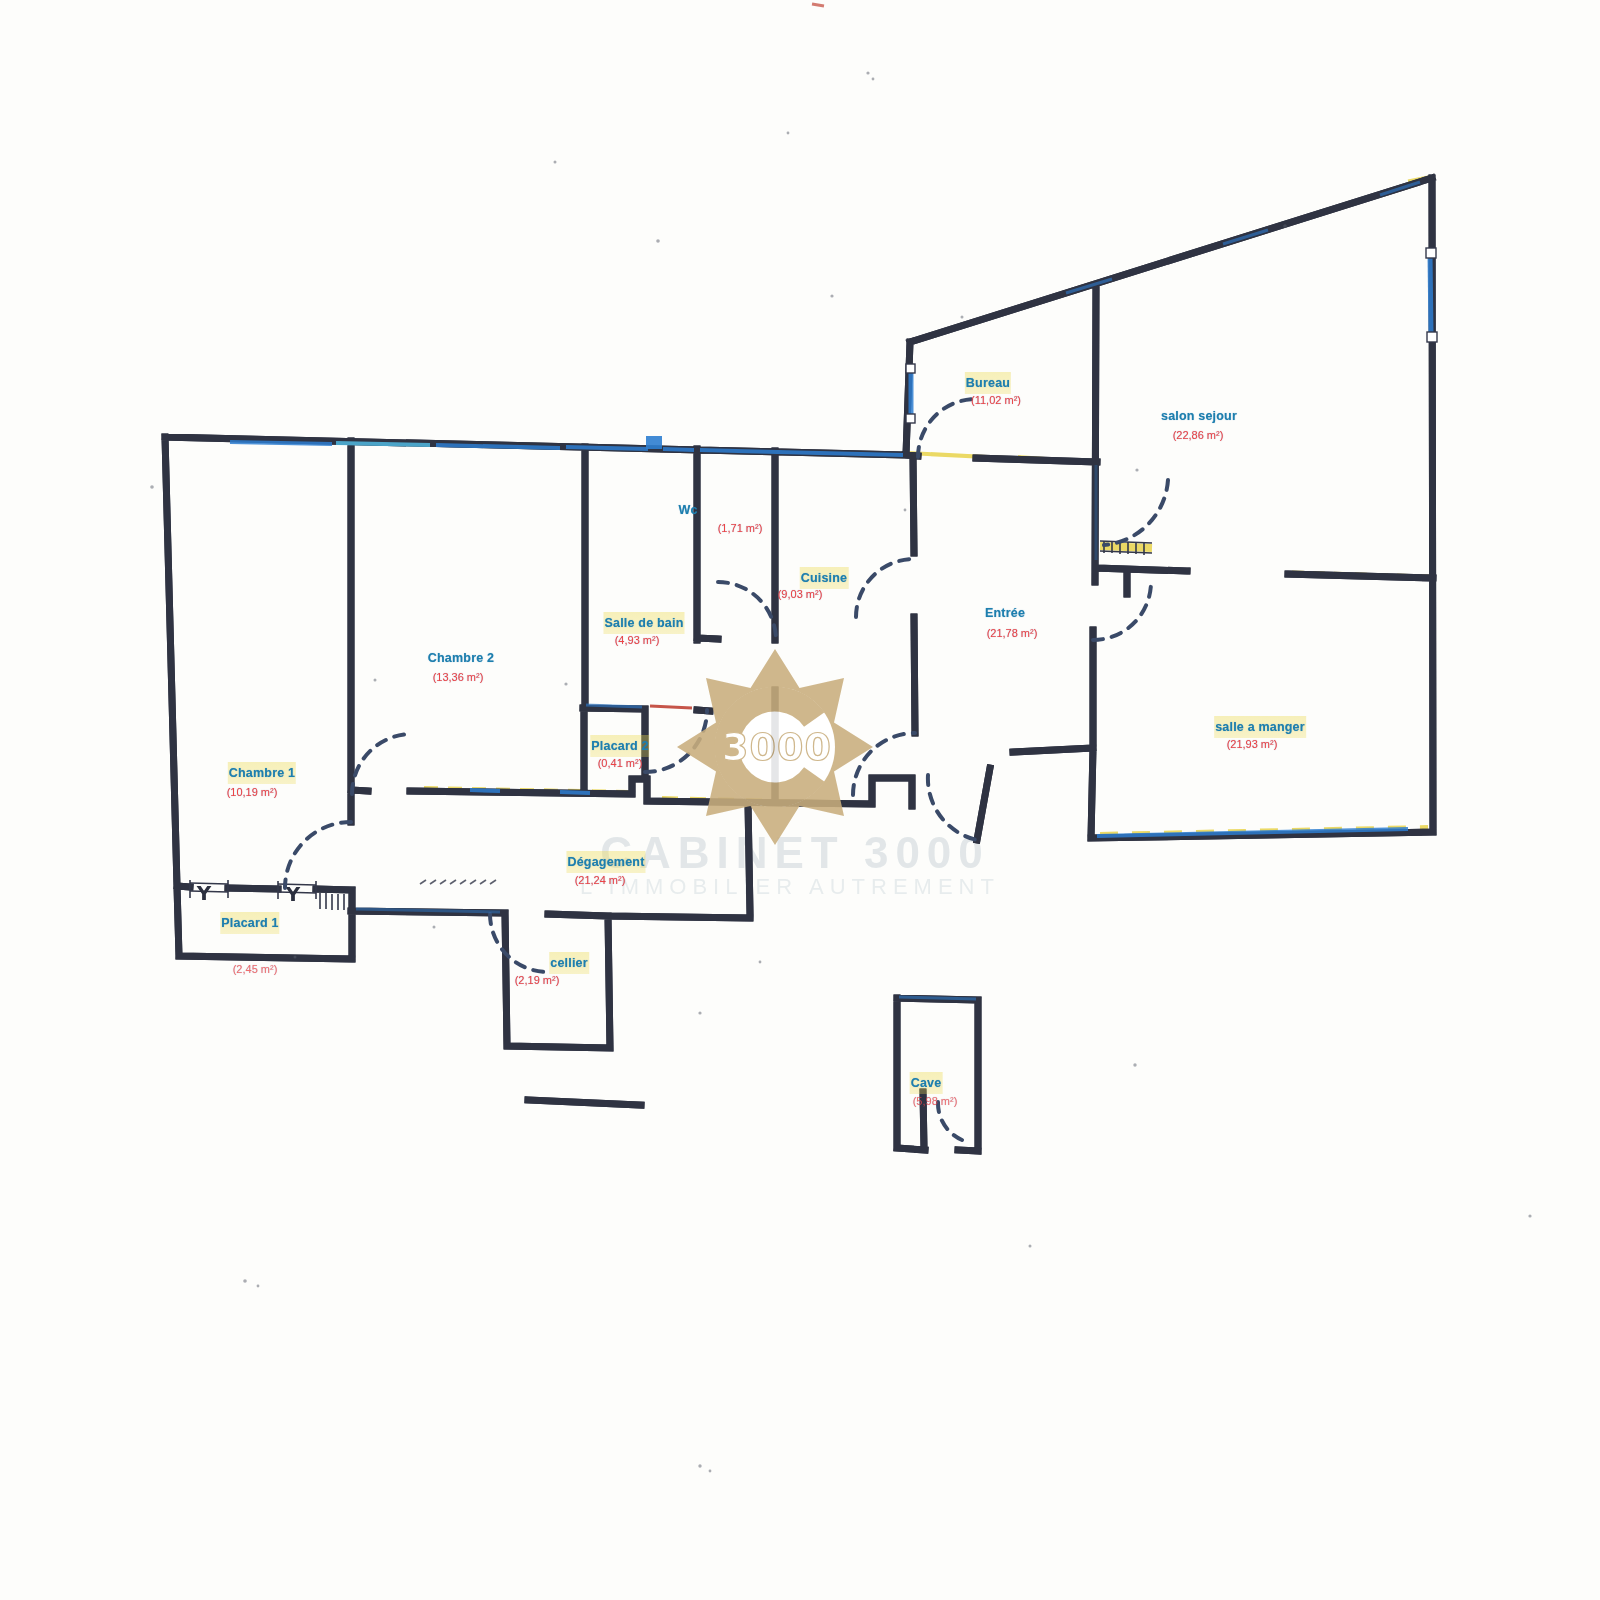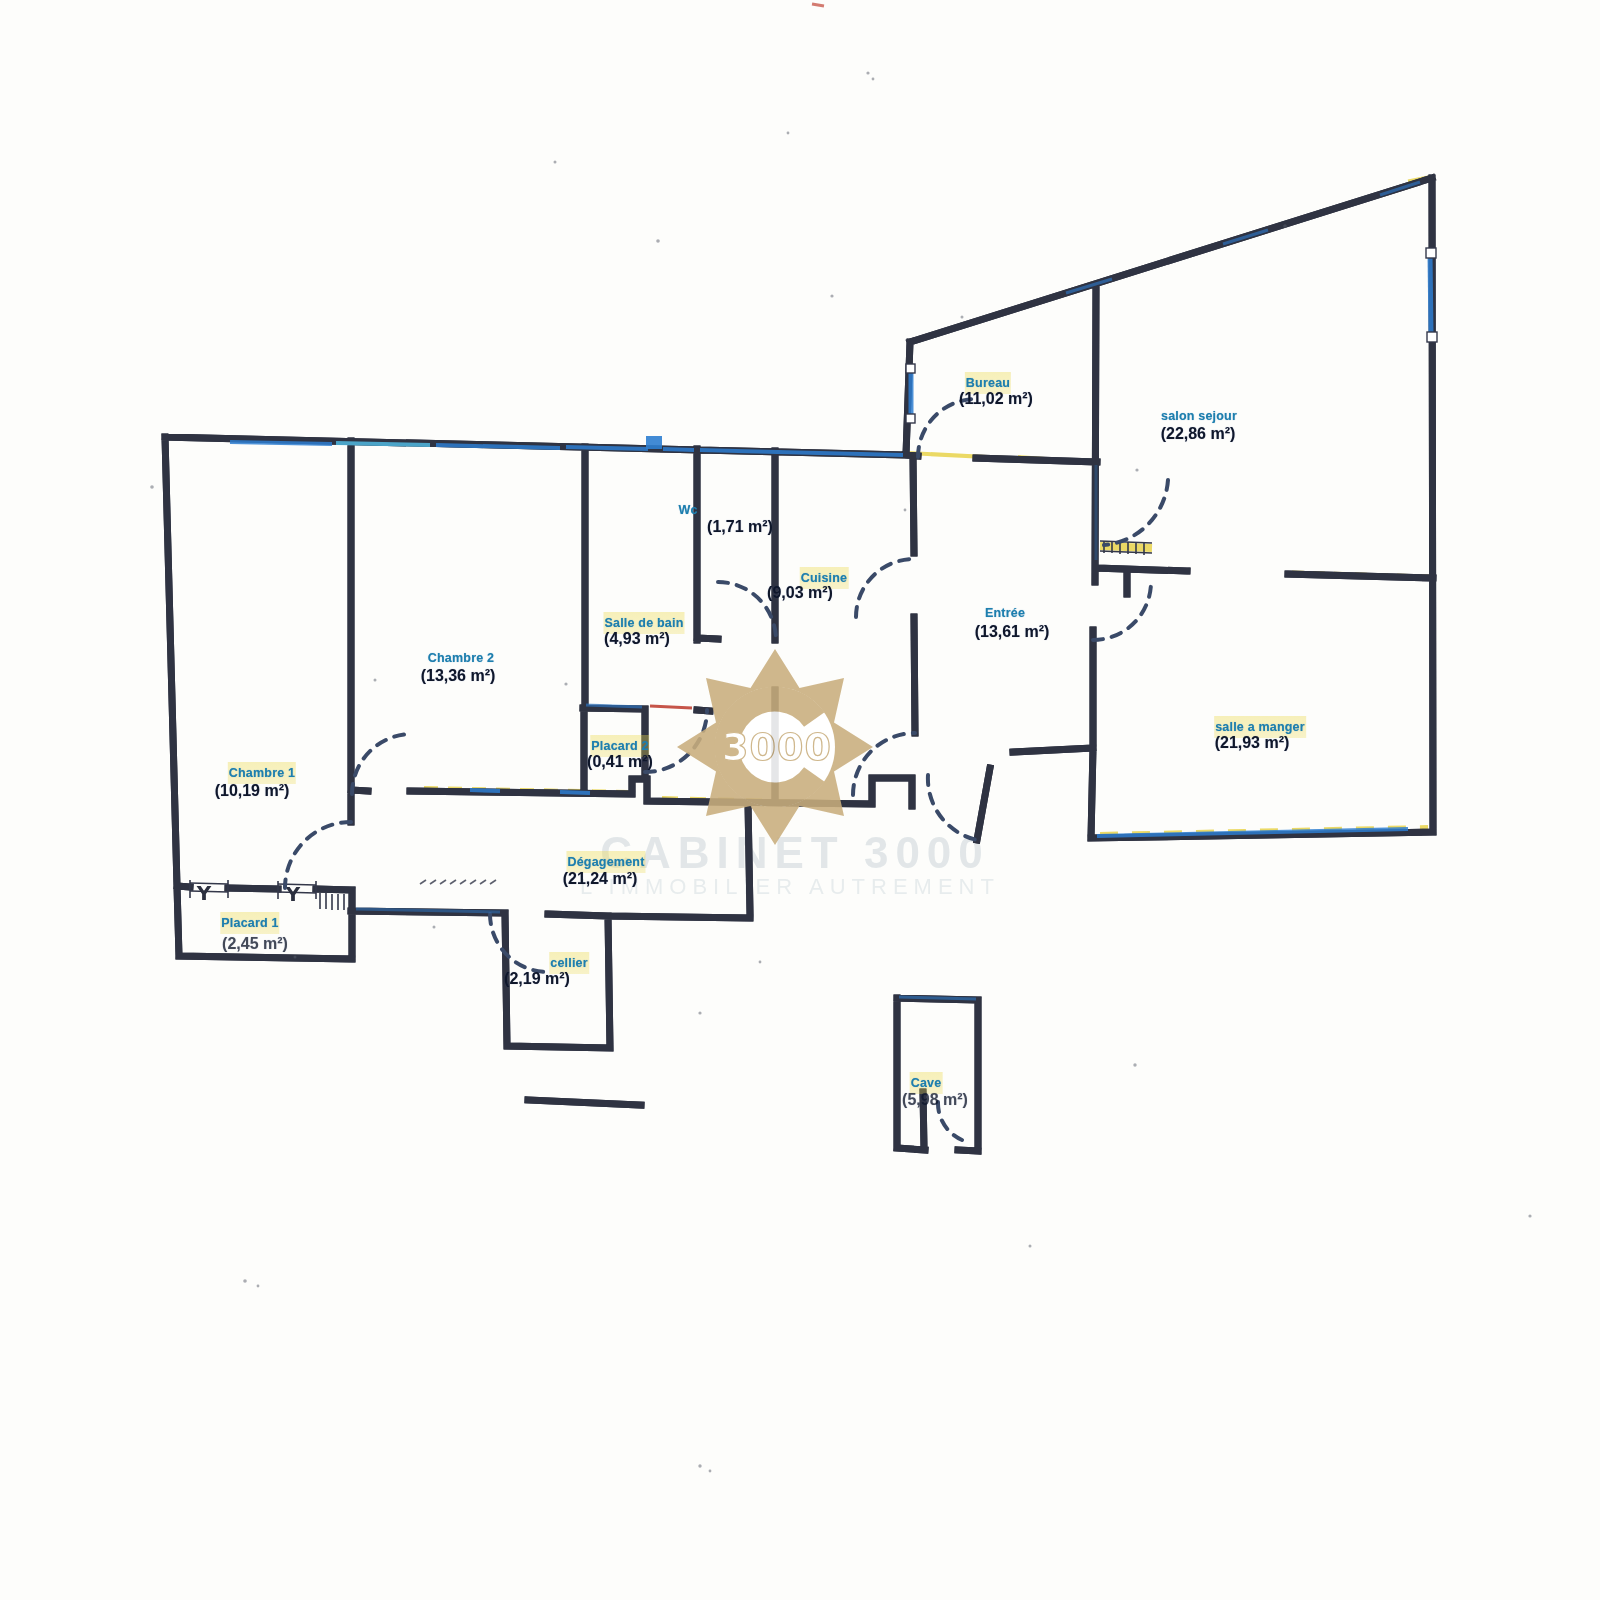--- a/index.html
+++ b/index.html
@@ -3,21 +3,21 @@
 <meta charset="utf-8">
 <style>
   html,body{margin:0;padding:0;background:#ffffff;}
   #scan{position:relative;width:1600px;height:1600px;background:#fdfdfb;overflow:hidden;
         font-family:"Liberation Sans", sans-serif;}
   #plan-svg{position:absolute;left:0;top:0;}
   .lbl{position:absolute;transform:translate(-50%,-50%);white-space:nowrap;text-align:center;}
   .rn{font-size:12.5px;font-weight:bold;color:#1d7fae;letter-spacing:.2px;
       text-shadow:0 0 1px rgba(40,120,180,.55);}
   .hl{background:linear-gradient(rgba(236,218,80,.38),rgba(236,218,80,.30));padding:4px 1px;}
-  .ra{font-size:16px;font-weight:700;color:#0f172a;text-shadow:0 0 1px rgba(40,60,140,.4);}
+  .ra{font-size:11px;font-weight:400;color:#ef4444;text-shadow:0 0 1px rgba(40,60,140,.4);}
   .faded{opacity:.78;}
 </style>
 </head>
 <body>
 
 <div id="scan">
 
 <svg id="plan-svg" width="1600" height="1600" viewBox="0 0 1600 1600">
 
   <g>
@@ -183,30 +183,30 @@
 <div class="lbl" style="left:824px;top:577px"><span class="rn hl">Cuisine</span></div>
 <div class="lbl" style="left:800px;top:593px"><span class="ra">(9,03 m²)</span></div>
 
 <div class="lbl" style="left:988px;top:382px"><span class="rn hl">Bureau</span></div>
 <div class="lbl" style="left:996px;top:399px"><span class="ra">(11,02 m²)</span></div>
 
 <div class="lbl" style="left:1199px;top:415px"><span class="rn">salon sejour</span></div>
 <div class="lbl" style="left:1198px;top:434px"><span class="ra">(22,86 m²)</span></div>
 
 <div class="lbl" style="left:1005px;top:612px"><span class="rn">Entrée</span></div>
-<div class="lbl" style="left:1012px;top:632px"><span class="ra">(13,61 m²)</span></div>
+<div class="lbl" style="left:1012px;top:632px"><span class="ra">(21,78 m²)</span></div>
 
 <div class="lbl" style="left:1260px;top:726px"><span class="rn hl">salle a manger</span></div>
 <div class="lbl" style="left:1252px;top:743px"><span class="ra">(21,93 m²)</span></div>
 
 <div class="lbl" style="left:606px;top:861px"><span class="rn hl">Dégagement</span></div>
 <div class="lbl" style="left:600px;top:879px"><span class="ra">(21,24 m²)</span></div>
 
 <div class="lbl" style="left:250px;top:922px"><span class="rn hl">Placard 1</span></div>
-<div class="lbl faded" style="left:255px;top:944px"><span class="ra">(2,45 m²)</span></div>
+<div class="lbl faded" style="left:255px;top:968px"><span class="ra">(2,45 m²)</span></div>
 
 <div class="lbl" style="left:569px;top:962px"><span class="rn hl">cellier</span></div>
 <div class="lbl" style="left:537px;top:979px"><span class="ra">(2,19 m²)</span></div>
 
 <div class="lbl" style="left:926px;top:1082px"><span class="rn hl">Cave</span></div>
 <div class="lbl faded" style="left:935px;top:1100px"><span class="ra">(5,98 m²)</span></div>
 
 </div>
 
 </body></html>

